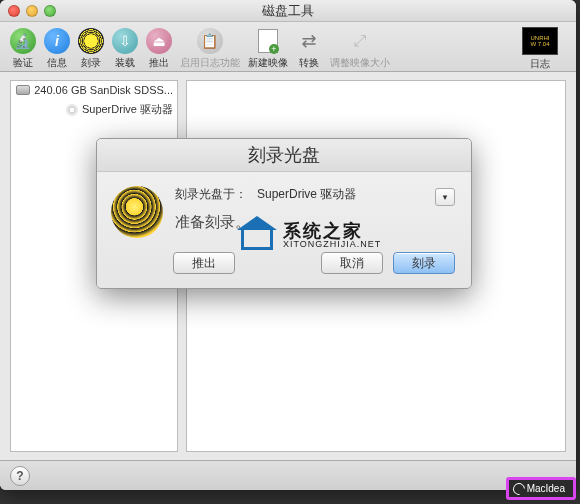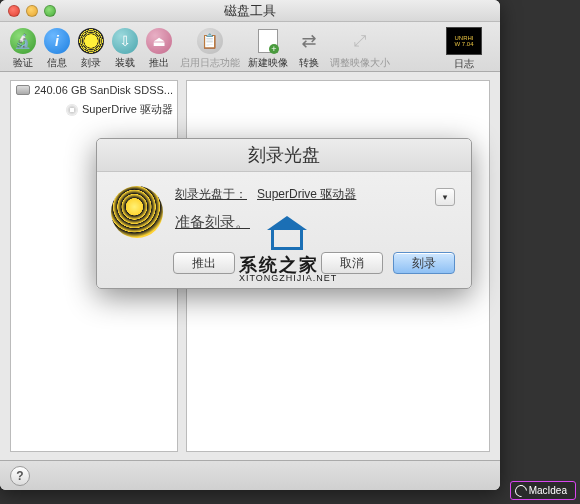--- a/index.html
+++ b/index.html
@@ -1,18 +1,18 @@
 <!DOCTYPE html>
 <html><head>
 <meta charset="utf-8">
 <style>
 * { box-sizing: border-box; margin: 0; padding: 0; font-family: "Lucida Grande", "Helvetica Neue", sans-serif; }
 body { background: #333; width: 580px; height: 504px; position: relative; }
 
-.window { position: absolute; left: 0; top: 0; width: 500px; height: 490px; background: #e8e8e8; border-radius: 6px; box-shadow: 0 4px 20px rgba(0,0,0,0.5); overflow: hidden; }
+.window { position: absolute; left: 0; top: 0; width: 576px; height: 490px; background: #e8e8e8; border-radius: 6px; box-shadow: 0 4px 20px rgba(0,0,0,0.5); overflow: hidden; }
 
 .titlebar { height: 22px; background: linear-gradient(#ededed, #d8d8d8); border-bottom: 1px solid #bbb; display: flex; align-items: center; padding: 0 8px; position: relative; }
 .traffic { display: flex; gap: 6px; }
 .tl { width: 12px; height: 12px; border-radius: 50%; border: 0.5px solid rgba(0,0,0,0.2); }
 .tl.r { background: radial-gradient(circle at 40% 35%, #ff7b6e, #e24134); }
 .tl.y { background: radial-gradient(circle at 40% 35%, #ffd36b, #e6a634); }
 .tl.g { background: radial-gradient(circle at 40% 35%, #8fe07a, #4aad3c); }
 .title { position: absolute; left: 0; right: 0; text-align: center; font-size: 13px; color: #333; }
 
 .toolbar { height: 50px; background: linear-gradient(#e8e8e8, #d9d9d9); border-bottom: 1px solid #aaa; display: flex; align-items: center; padding: 4px 10px 0; gap: 0; }
@@ -36,39 +36,39 @@
 .side-item { display: flex; align-items: center; gap: 4px; padding: 3px 4px; color: #333; justify-content: flex-end; }
 .side-item.indent { padding-left: 22px; }
 .hdd-ic { width: 14px; height: 10px; background: linear-gradient(#ddd,#aaa); border: 0.5px solid #888; border-radius: 2px; }
 .disc-ic { width: 12px; height: 12px; border-radius: 50%; background: radial-gradient(circle,#fff 25%,#ccc 26%,#eee 60%,#bbb); }
 .file-ic { width: 10px; height: 12px; background: #fff; border: 0.5px solid #999; }
 .main { flex: 1; background: #fff; border: 1px solid #bbb; }
 
 .statusbar { height: 30px; background: linear-gradient(#e0e0e0,#d0d0d0); border-top: 1px solid #aaa; display: flex; align-items: center; padding: 0 10px; }
 .help-btn { width: 20px; height: 20px; border-radius: 50%; background: linear-gradient(#fff,#ddd); border: 1px solid #999; display: flex; align-items: center; justify-content: center; font-size: 12px; color: #555; font-weight: bold; }
 
-.macidea { position: absolute; right: 4px; bottom: 4px; background: #2a2a2a; color: #fff; font-size: 10px; padding: 3px 8px 3px 18px; border-radius: 3px; border: 1px solid #d946ef; }
+.macidea { position: absolute; right: 4px; bottom: 4px; background: #2a2a2a; color: #fff; font-size: 10px; padding: 3px 8px 3px 18px; border-radius: 3px; border: 3px solid #d946ef; }
 .macidea::before { content: ""; position: absolute; left: 4px; top: 3px; width: 10px; height: 10px; border: 1.5px solid #fff; border-right-color: transparent; border-radius: 50%; transform: rotate(40deg); }
 
 
 .sheet { position: absolute; left: 96px; top: 138px; width: 376px; background: linear-gradient(#f2f2f2,#e6e6e6); border: 1px solid #999; border-radius: 5px; box-shadow: 0 8px 30px rgba(0,0,0,0.45); }
 .sheet-title { text-align: center; font-size: 18px; padding: 4px 0; color: #333; background: linear-gradient(#ececec,#dcdcdc); border-bottom: 1px solid #c5c5c5; border-radius: 5px 5px 0 0; }
 .sheet-body { padding: 14px 18px 14px 14px; position: relative; }
 .sheet-row { display: flex; align-items: flex-start; gap: 12px; }
 .burn-big { width: 52px; height: 52px; border-radius: 50%; background: radial-gradient(circle at 45% 40%, #fff176 0%, #ffd633 20%, #1a1a1a 21%, #ffd633 30%, #1a1a1a 31%, #ffd633 40%, #1a1a1a 41%, #ffd633 50%, #1a1a1a 51%, #ffd633 60%, #1a1a1a 61%, #ffd633 72%, #ff9933 90%); flex-shrink: 0; }
-.sheet-text { flex: 1; font-size: 12px; color: #333; text-decoration: underline; }
+.sheet-text { flex: 1; font-size: 12px; color: #333; }
 .sheet-text .line1 { display: flex; gap: 10px; margin-bottom: 10px; align-items: center; }
 .sheet-text .prep { font-size: 15px; color: #444; }
 .drop-btn { position: absolute; right: 16px; top: 16px; width: 20px; height: 18px; background: linear-gradient(#fdfdfd,#e8e8e8); border: 1px solid #aaa; border-radius: 3px; display: flex; align-items: center; justify-content: center; font-size: 9px; color: #333; }
 .sheet-buttons { display: flex; justify-content: flex-end; gap: 10px; padding: 0 16px 14px; }
 .sheet-buttons .left { margin-right: auto; margin-left: 60px; }
 .aqua-btn { min-width: 62px; height: 22px; background: linear-gradient(#fdfdfd,#e4e4e4); border: 1px solid #9a9a9a; border-radius: 4px; font-size: 12px; color: #333; display: flex; align-items: center; justify-content: center; box-shadow: inset 0 1px 0 #fff; }
 .aqua-btn.primary { background: linear-gradient(#cfe7ff,#8ec0f4); border-color: #5a8fca; }
 
-.watermark { position: absolute; left: 142px; top: 48px; display: flex; align-items: center; gap: 6px; pointer-events: none; flex-direction: column; }
+.watermark { position: absolute; left: 142px; top: 48px; display: flex; align-items: center; gap: 6px; pointer-events: none; }
 .wm-logo { width: 38px; height: 30px; position: relative; }
 .wm-logo .house { width: 32px; height: 22px; border: 3px solid #1b6fb5; border-top: none; position: absolute; bottom: 0; left: 2px; }
 .wm-logo .roof { width: 0; height: 0; border-left: 20px solid transparent; border-right: 20px solid transparent; border-bottom: 14px solid #1b6fb5; position: absolute; top: -4px; left: -2px; }
 .wm-text { display: flex; flex-direction: column; line-height: 1; }
 .wm-cn { font-size: 18px; font-weight: bold; letter-spacing: 2px; color: #1a1a1a; }
 .wm-en { font-size: 9px; letter-spacing: 1px; color: #1a1a1a; }
 </style>
 </head>
 <body>
 

